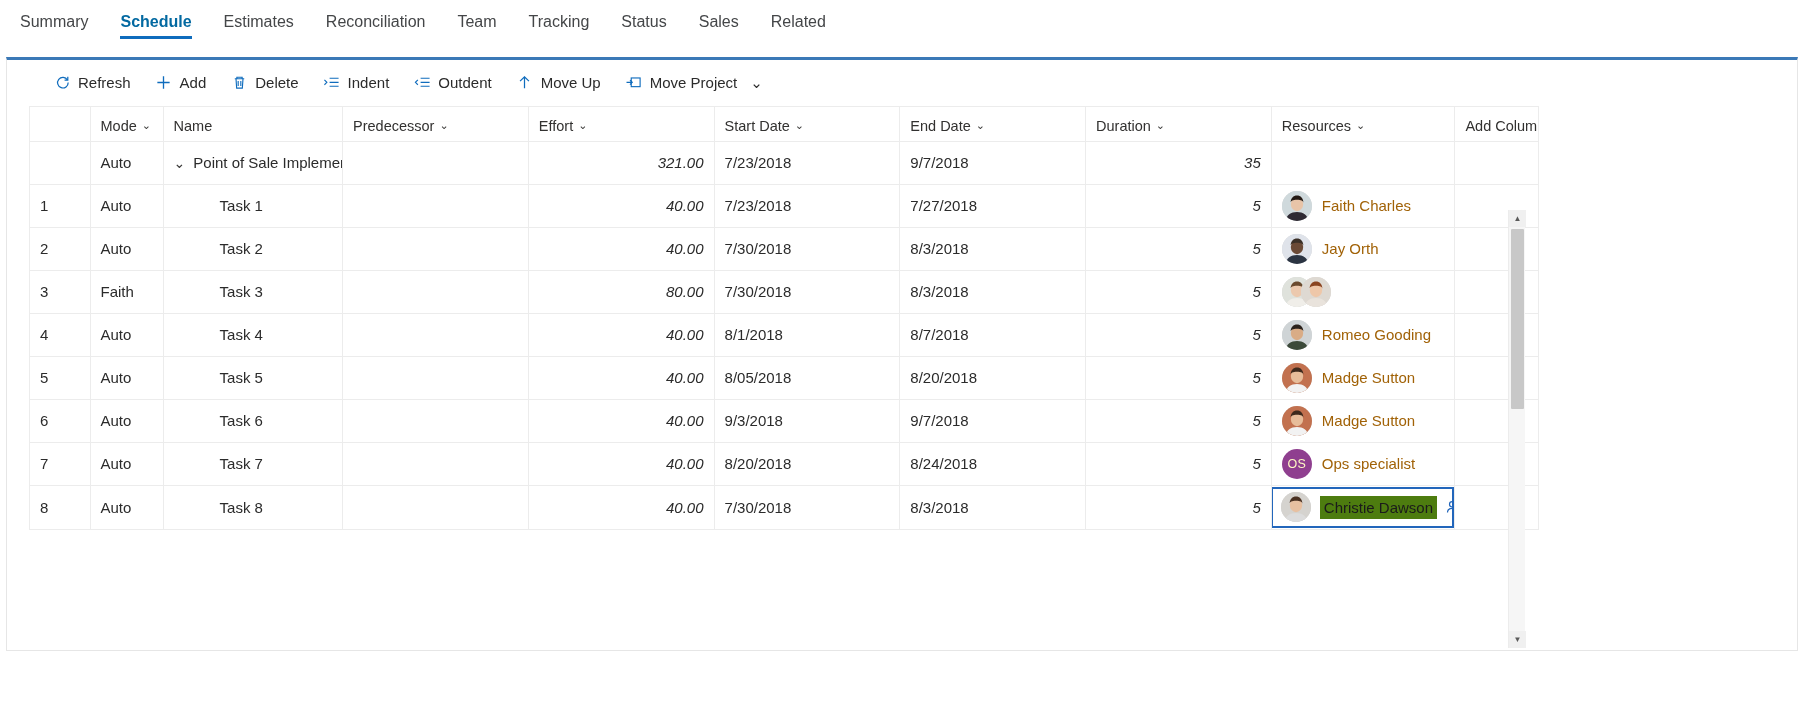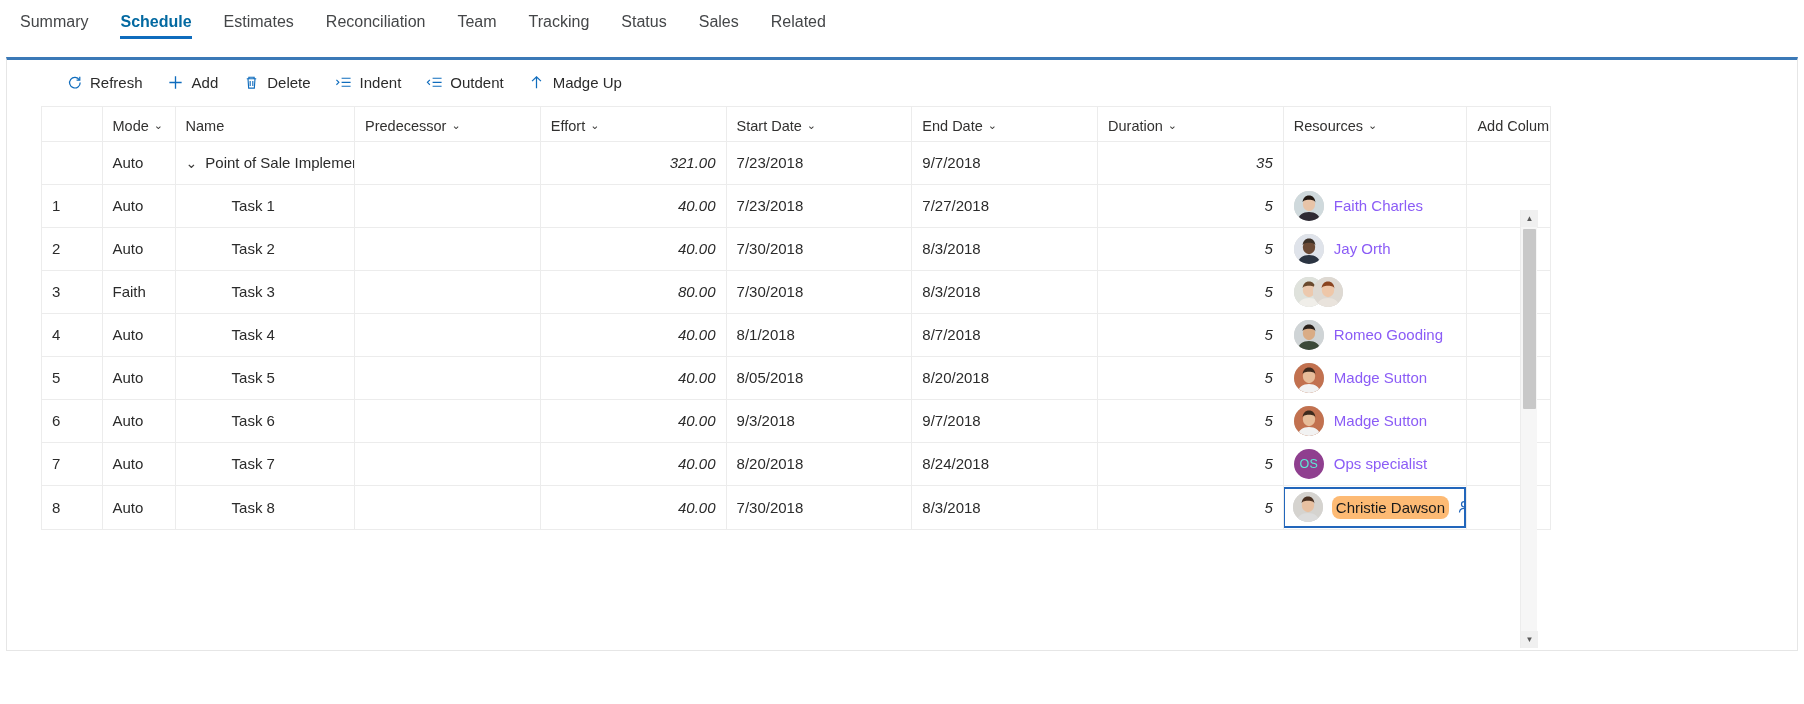--- a/index.html
+++ b/index.html
@@ -39,21 +39,20 @@
   }
 
   
   .card {
     position: absolute;
     left: 6px; top: 57px;
     width: 1792px; height: 594px;
     background: #fff;
     border: 1px solid #e6e6e6;
     border-top: 3px solid #3b79b7;
-    padding-left: 12px;
   }
 
   
   .cmdbar {
     height: 46px;
     display: flex; align-items: center;
     padding-left: 34px;
     gap: 0px;
     border-bottom: 1px solid #ffffff;
   }
@@ -114,46 +113,45 @@
   .respad { display:flex; align-items:center; gap:10px; height:100%; }
   .avatar {
     width: 30px; height: 30px; border-radius: 50%;
     flex: 0 0 30px;
     overflow: hidden;
     position: relative;
     background: #d6d6d6;
   }
   .avatar svg { display:block; width:30px; height:30px; }
   .avatar.initials {
-    background: #8f3f8f; color:#5eead4;
+    background: #8f3f8f; color:#fef9c3;
     display:flex; align-items:center; justify-content:center;
     font-size: 12.5px; letter-spacing: .3px;
   }
   .avstack { display:flex; align-items:center; }
   .avstack .avatar + .avatar { margin-left: -11px; }
-  .resname { color:#8b5cf6; font-size:15px; }
+  .resname { color:#a16207; font-size:15px; }
 
   
   td.editing { padding: 0 !important; }
   .editbox {
     margin: 1px 0 1px -1px;
     height: 41px;
     border: 2px solid #2266bb;
     display: flex; align-items: center;
     gap: 9px;
     padding: 0 6px 0 8px;
     background: #fff;
   }
   .hl {
-    background: #fdba74;
+    background: #4d7c0f;
     color: #1b1b1b;
     padding: 3px 4px;
     font-size: 15px;
     white-space: nowrap;
-    border-radius: 8px;
   }
   .addperson { margin-left: auto; color:#2266bb; display:flex; align-items:center; }
 
   
   .vscroll {
     position: absolute;
     right: 14px; top: 103px;
     width: 17px; height: 438px;
     background: #f6f6f6;
     border-left: 1px solid #ececec;
@@ -259,24 +257,34 @@
         </span>
         <span>Outdent</span>
       </div>
 
       <div class="cmd">
         <span class="ico">
           <svg viewBox="0 0 18 18" width="17" height="17" fill="none" stroke="#0f6cbd" stroke-width="1.3">
             <path d="M9 15V3M4.3 7.6L9 3l4.7 4.6"></path>
           </svg>
         </span>
-        <span>Madge Up</span>
-      </div>
-
-
+        <span>Move Up</span>
+      </div>
+
+
+      <div class="cmd">
+        <span class="ico">
+          <svg viewBox="0 0 18 18" width="17" height="17" fill="none" stroke="#0f6cbd" stroke-width="1.2">
+            <rect x="6.6" y="4.2" width="9.4" height="9.2"></rect>
+            <path d="M1.6 8.8h6M5.3 6.4l2.4 2.4-2.4 2.4"></path>
+          </svg>
+        </span>
+        <span>Move Project</span>
+        <span class="caret">⌄</span>
+      </div>
     </div>
 
     <div class="gridwrap">
       <table class="grid">
         <colgroup>
           <col style="width:58px">
             <col style="width:70px">
             <col style="width:172px">
           <col style="width:178px">
             <col style="width:178px">

